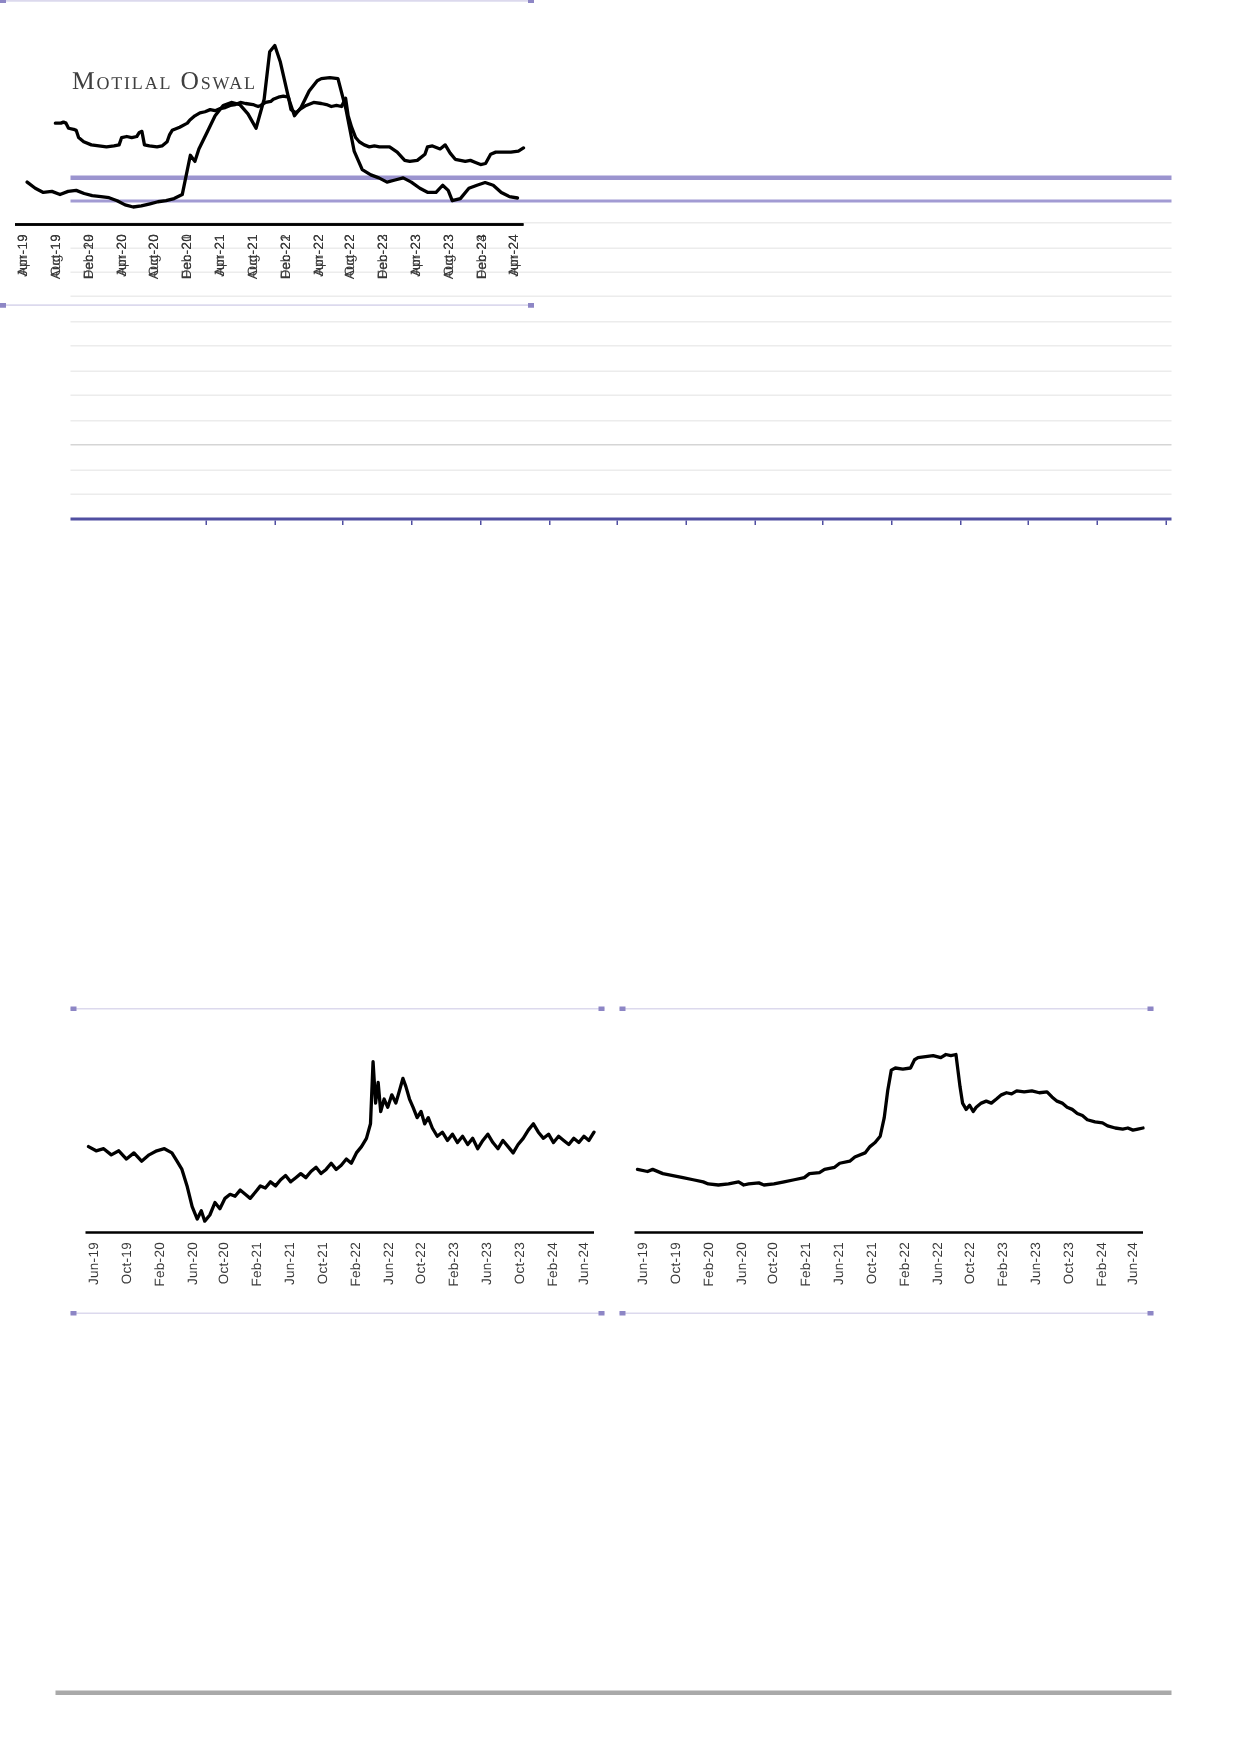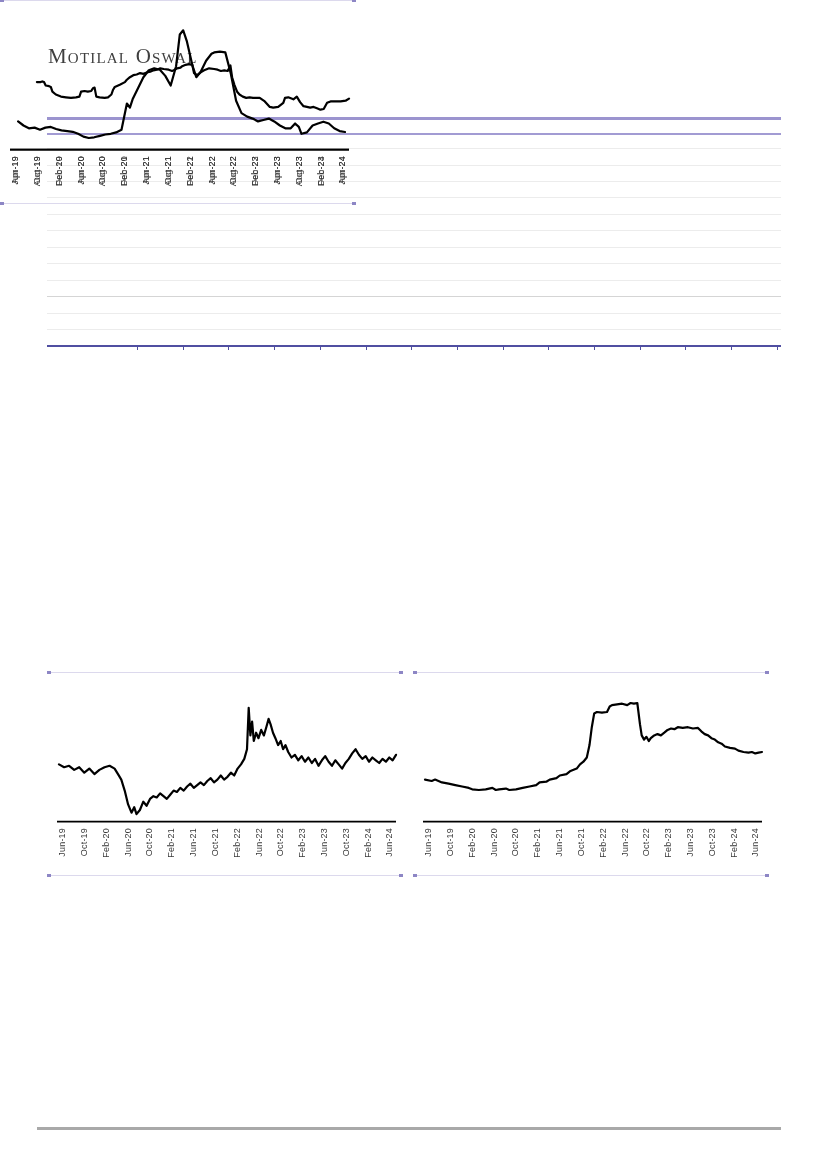--- a/index.html
+++ b/index.html
@@ -1,20 +1,20 @@
 <!DOCTYPE html>
 <html><head>
 <meta charset="utf-8">
 <style>
   html,body{margin:0;padding:0;background:#ffffff;}
   .page{position:relative;width:827px;height:1169px;background:#ffffff;overflow:hidden;
         font-family:"Liberation Sans",sans-serif;}
   
   .logo{position:absolute;left:48px;top:44px;font-family:"Liberation Serif",serif;
-        font-variant:small-caps;font-size:21px;letter-spacing:1.2px;color:#3f3f3f;}
+        font-variant:small-caps;font-size:17px;letter-spacing:1.2px;color:#3f3f3f;}
   
   .table-block{position:absolute;left:47px;top:117px;width:734px;height:234px;}
   .t-top{position:absolute;left:0;top:0;width:100%;height:3px;background:#9b94cf;}
   .t-head{position:absolute;left:0;top:16px;width:100%;height:2px;background:#a29bd3;}
   .t-lines{position:absolute;left:0;top:0;width:100%;height:100%;}
   .row-line{position:absolute;left:0;width:100%;height:1px;background:#ececec;}
   .row-line.strong{background:#d5d5d5;}
   .t-bottom{position:absolute;left:0;top:228px;width:100%;height:2px;background:#504fa1;}
   .t-ticks{position:absolute;left:0;top:230px;width:100%;height:4px;}
   .t-ticks i{position:absolute;top:0;width:1px;height:3px;background:#504fa1;}

